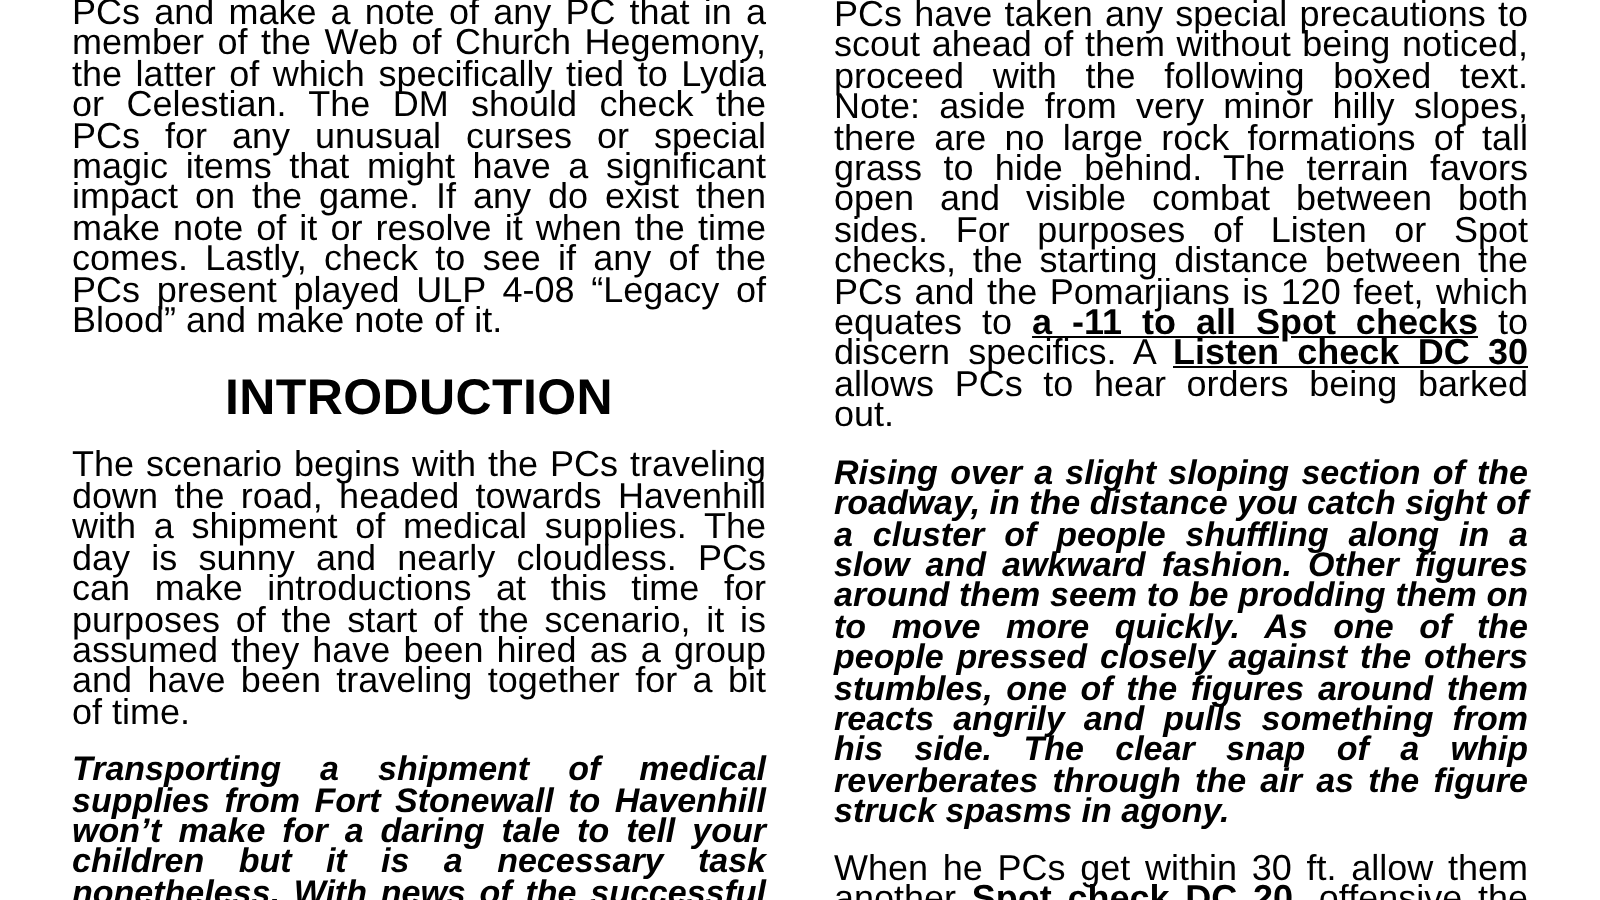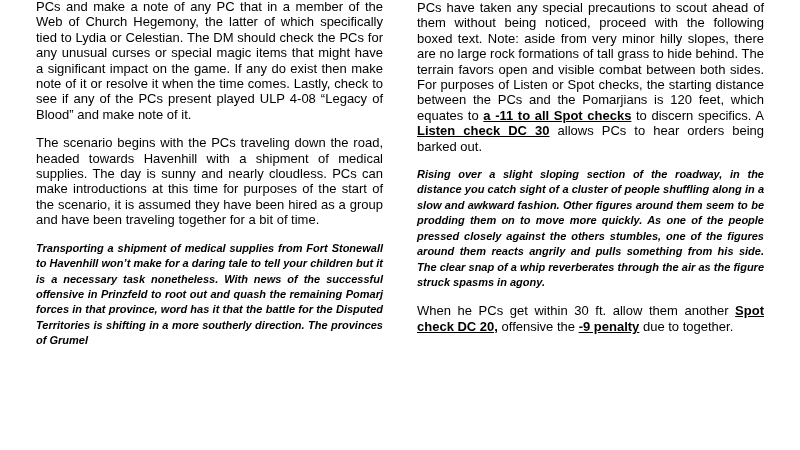--- a/index.html
+++ b/index.html
@@ -25,21 +25,21 @@
     display: flex;
     gap: 34px;
     height: 450px;
   }
   .col {
     width: 348px;
     box-sizing: border-box;
   }
   p {
     margin: 0 0 13px 0;
-    font-size: 13px;
+    font-size: 18px;
     line-height: 15.4px;
     text-align: justify;
     text-justify: inter-word;
     hyphens: none;
   }
   .b {
     font-weight: bold;
     text-decoration: underline;
   }
   h1.section {
@@ -50,34 +50,35 @@
     margin: 17px 0 12px 0;
     letter-spacing: 0.2px;
   }
   .clip-top {
     
     margin-top: -1px;
   }
   .boxed {
     font-weight: bold;
     font-style: italic;
-    font-size: 11px;
+    font-size: 17px;
     line-height: 15.4px;
     text-align: justify;
   }
 </style>
 </head>
 <body>
 
 <div class="page">
   <div class="columns">
 
     <div class="col">
       <p class="clip-top">PCs and make a note of any PC that in a member of the Web of Church Hegemony, the latter of which specifically tied to Lydia or Celestian. The DM should check the PCs for any unusual curses or special magic items that might have a significant impact on the game. If any do exist then make note of it or resolve it when the time comes. Lastly, check to see if any of the PCs present played ULP 4-08 “Legacy of Blood” and make note of it.</p>
 
+      <h1 class="section">INTRODUCTION</h1>
 
       <p>The scenario begins with the PCs traveling down the road, headed towards Havenhill with a shipment of medical supplies. The day is sunny and nearly cloudless. PCs can make introductions at this time for purposes of the start of the scenario, it is assumed they have been hired as a group and have been traveling together for a bit of time.</p>
 
       <p class="boxed">Transporting a shipment of medical supplies from Fort Stonewall to Havenhill won’t make for a daring tale to tell your children but it is a necessary task nonetheless. With news of the successful offensive in Prinzfeld to root out and quash the remaining Pomarj forces in that province, word has it that the battle for the Disputed Territories is shifting in a more southerly direction. The provinces of Grumel</p>
     </div>
 
     <div class="col">
       <p><span>PCs have taken any special precautions to scout ahead of them without being noticed, proceed with the following boxed text. Note: aside from very minor hilly slopes, there are no large rock formations of tall grass to hide behind. The terrain favors open and visible combat between both sides. For purposes of Listen or Spot checks, the starting distance between the PCs and the Pomarjians is 120 feet, which equates to</span> <span class="b">a -11 to all Spot checks</span><span> to discern specifics. A </span><span class="b">Listen check DC 30</span><span> allows PCs to hear orders being barked out.</span></p>
 
 

